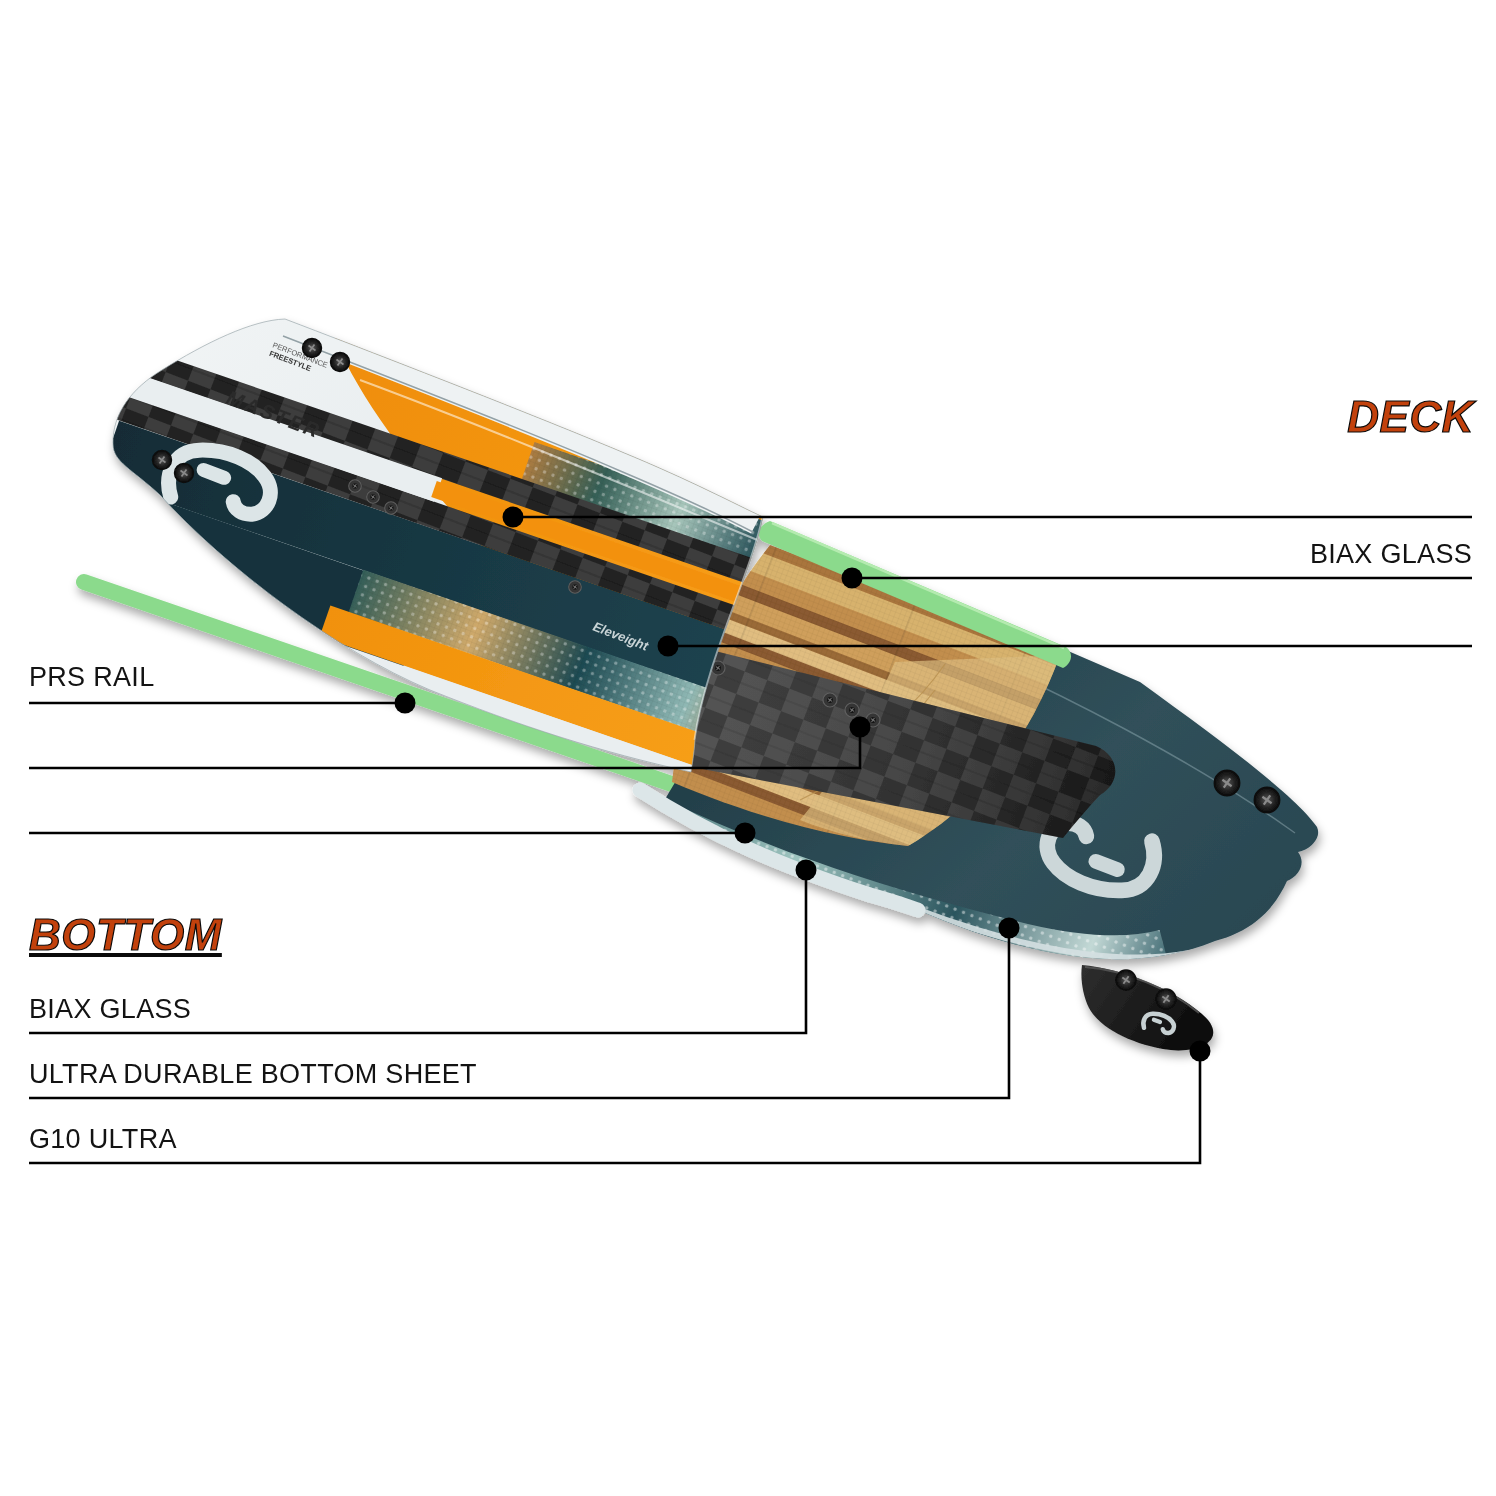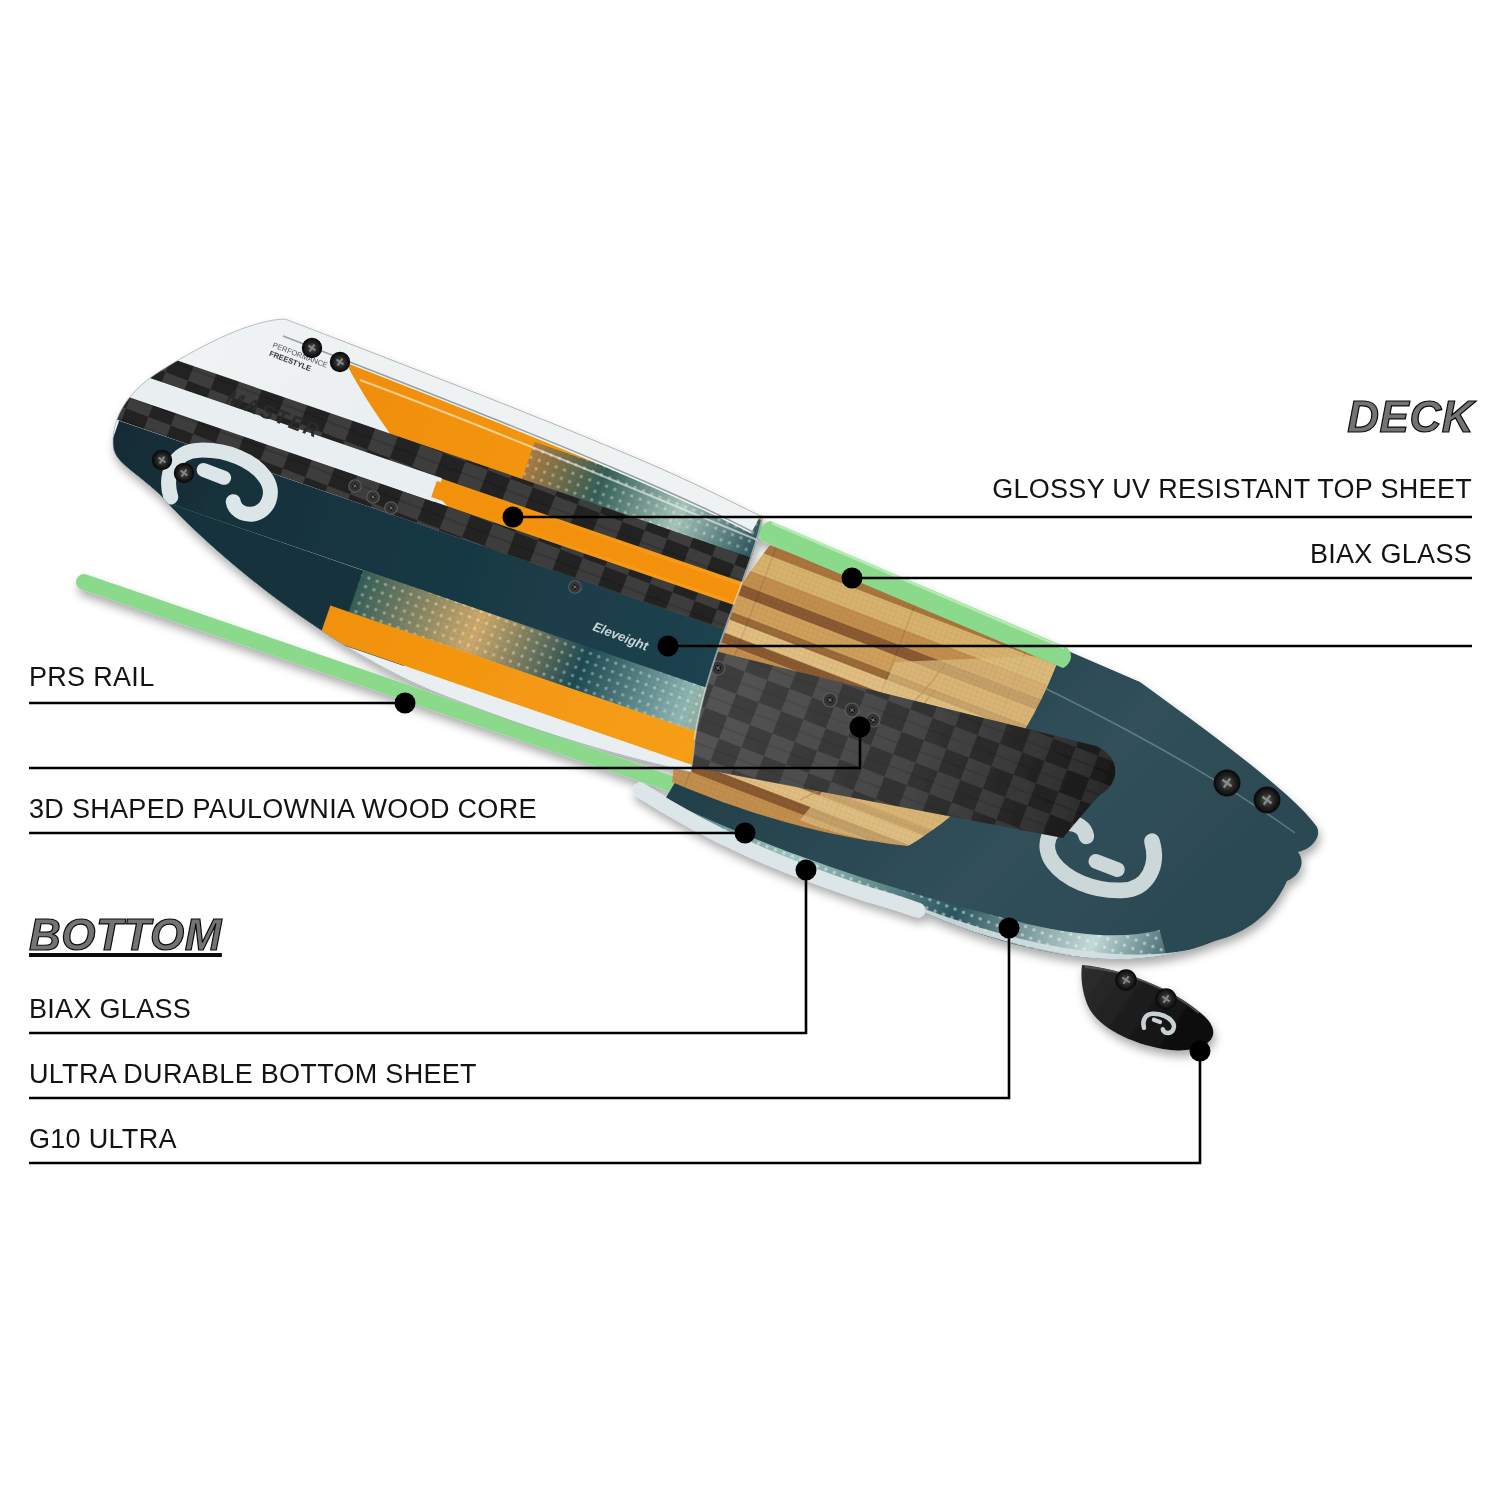--- a/index.html
+++ b/index.html
@@ -7,21 +7,21 @@
     position:relative;width:1496px;height:1496px;background:#ffffff;
     font-family:"Liberation Sans", sans-serif;overflow:hidden;
   }
   .stage svg{position:absolute;left:0;top:0;}
   .lbl{
     position:absolute;font-size:27px;line-height:30px;color:#131313;
     letter-spacing:.3px;white-space:nowrap;
   }
   .lbl.right{text-align:right;}
   .hdg{
-    position:absolute;font-size:44px;line-height:46px;color:#737373;
+    position:absolute;font-size:44px;line-height:46px;color:#c2410c;
     font-weight:bold;font-style:italic;letter-spacing:.5px;white-space:nowrap;text-align:right;
     -webkit-text-stroke:1.2px #0a0a0a;
   }
 </style>
 </head>
 <body>
 
 <div class="stage">
 
 <svg width="1496" height="1496" viewBox="0 0 1496 1496">
@@ -254,24 +254,22 @@
     <circle cx="405" cy="703" r="10.5"></circle>
     <circle cx="860" cy="727" r="10.5"></circle>
     <circle cx="745" cy="833" r="10.5"></circle>
     <circle cx="806" cy="870" r="10.5"></circle>
     <circle cx="1009" cy="928" r="10.5"></circle>
     <circle cx="1200" cy="1051" r="10.5"></circle>
   </g>
 </svg>
 
 <div class="hdg" style="top:394px;right:22px;">DECK</div>
-<div class="lbl right" style="top:474px;right:24px;">GLOSSY UV RESISTANT TOP SHEET</div>
 <div class="lbl right" style="top:539px;right:24px;">BIAX GLASS</div>
 
 <div class="lbl" style="top:662px;left:29px;">PRS RAIL</div>
-<div class="lbl" style="top:794px;left:29px;">3D SHAPED PAULOWNIA WOOD CORE</div>
 
 <div class="hdg" style="top:912px;left:29px;text-decoration:underline;">BOTTOM</div>
 <div class="lbl" style="top:994px;left:29px;">BIAX GLASS</div>
 <div class="lbl" style="top:1059px;left:29px;">ULTRA DURABLE BOTTOM SHEET</div>
 <div class="lbl" style="top:1124px;left:29px;">G10 ULTRA</div>
 
 </div>
 
 </body></html>

